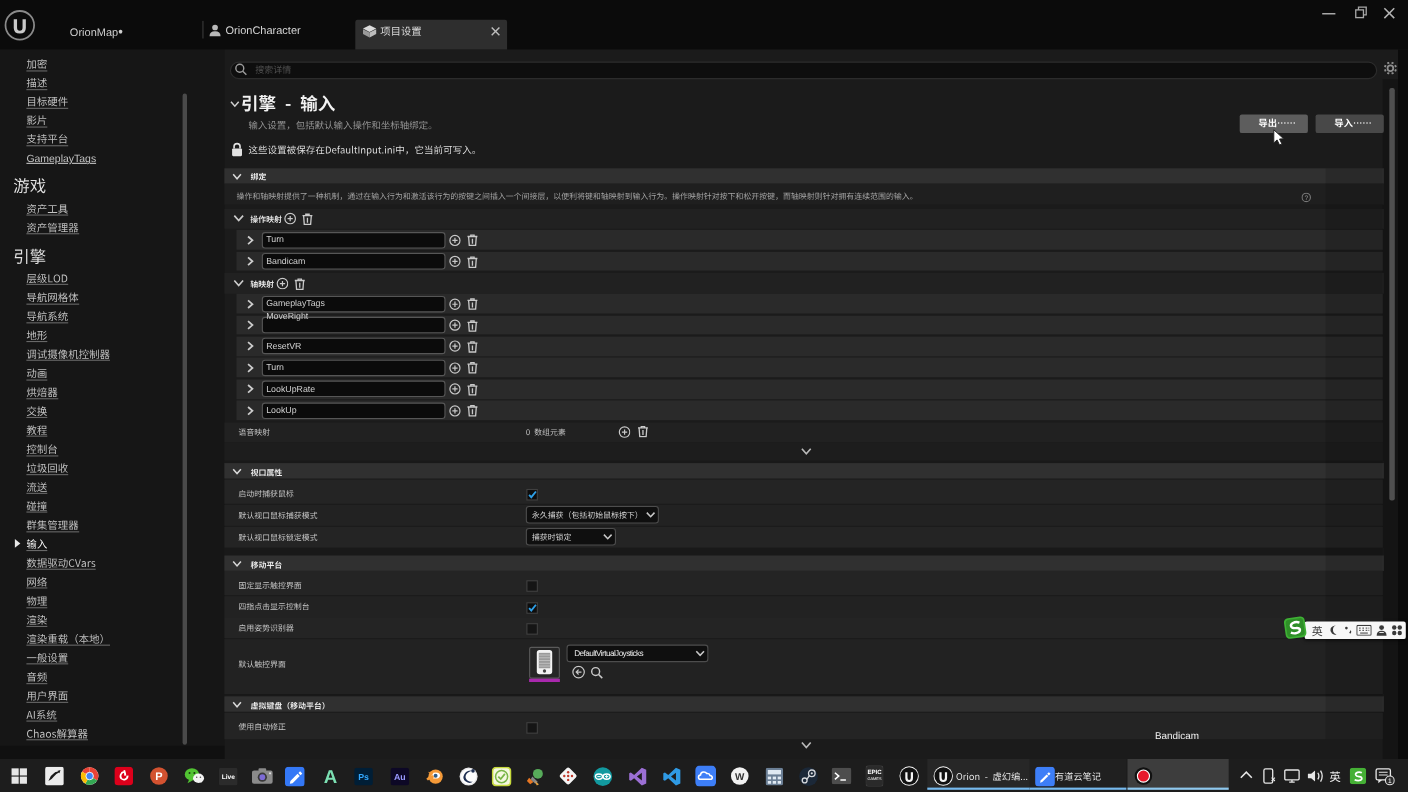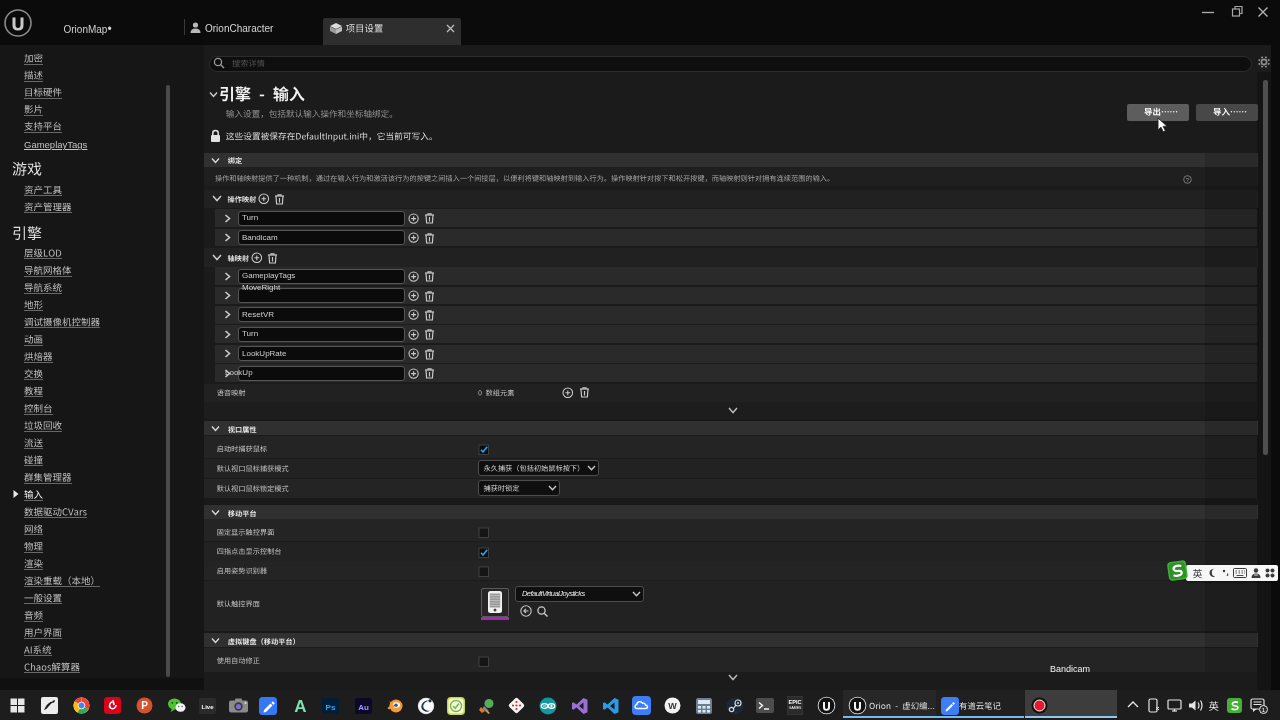--- a/index.html
+++ b/index.html
@@ -265,21 +265,21 @@
       <path d="M4 3 V1.8 H7 V3"></path>
       <path d="M2 3 L2.6 11 H8.4 L9 3"></path>
       <path d="M5.5 5 V9.5"></path>
     </g>
   </svg>
 <div style="left:215px;top:364.2px;width:1042px;height:17.8px;background:#2a2a2a;"></div>
 <svg style="position:absolute;left:224px;top:368.6px;" width="7" height="9" viewBox="0 0 7 9">
     <path d="M1.5 1 L5.5 4.5 L1.5 8" stroke="#cccccc" stroke-width="1.6" fill="none"></path>
   </svg>
 <div style="left:237.5px;top:365.5px;width:167px;height:15px;background:#0b0b0b;border:1px solid #565656;box-sizing:border-box;border-radius:3px;"></div>
-<div style="left:225px;top:368.2px;font-size:8px;color:#d0d0d0;font-weight:normal;line-height:10px;white-space:pre;">LookUp</div>
+<div style="left:242px;top:368.2px;font-size:8px;color:#d0d0d0;font-weight:normal;line-height:10px;white-space:pre;">LookUp</div>
 <svg style="position:absolute;left:407.9px;top:367.5px;" width="11.2" height="11.2" viewBox="0 0 11.2 11.2">
     <circle cx="5.6" cy="5.6" r="4.6" fill="none" stroke="#c9c9c9" stroke-width="1.1"></circle>
     <path d="M3.2 5.6 H8 M5.6 3.2 V8" stroke="#c9c9c9" stroke-width="1.1"></path>
   </svg>
 <svg style="position:absolute;left:424px;top:367.1px;" width="11" height="12" viewBox="0 0 11 12">
     <g stroke="#c9c9c9" fill="none" stroke-width="1.2">
       <path d="M1 3 H10"></path>
       <path d="M4 3 V1.8 H7 V3"></path>
       <path d="M2 3 L2.6 11 H8.4 L9 3"></path>
       <path d="M5.5 5 V9.5"></path>
@@ -346,21 +346,21 @@
     <rect x="1" y="1" width="14" height="22" rx="2.5" fill="#f2f2f2"></rect>
     <rect x="2.8" y="3.5" width="10.4" height="14" fill="#9a9a9a"></rect>
     <path d="M2.8 5.5 H13.2 M2.8 8 H13.2 M2.8 10.5 H13.2 M2.8 13 H13.2 M2.8 15.5 H13.2" stroke="#c4c4c4" stroke-width="0.8"></path>
     <circle cx="8" cy="20" r="1.5" fill="#444"></circle>
   </svg>
 <div style="left:480.5px;top:616.5px;width:28px;height:3px;background:#a928ad;"></div>
 <div style="left:514.5px;top:586px;width:129.5px;height:15.5px;background:#0f0f0f;border:1px solid #4d4d4d;box-sizing:border-box;border-radius:3px;"></div>
 <svg style="position:absolute;left:631.5px;top:590.95px;" width="9" height="6.5" viewBox="0 0 9 6.5">
     <path d="M1 1 L4.5 4.7 L8 1" stroke="#c8c8c8" stroke-width="1.4" fill="none"></path>
   </svg>
-<div style="left:522px;top:588.5px;font-size:7.5px;color:#e8e8e8;font-weight:normal;line-height:9.5px;white-space:pre;letter-spacing:-0.55px;font-style:italic;">DefaultVirtualJoysticks</div>
+<div style="left:522px;top:588.5px;font-size:7.5px;color:#e8e8e8;font-weight:normal;line-height:9.5px;white-space:pre;letter-spacing:-0.55px;">DefaultVirtualJoysticks</div>
 <svg style="position:absolute;left:519.5px;top:604.5px;" width="13" height="13" viewBox="0 0 13 13">
     <circle cx="6" cy="6" r="5.2" fill="none" stroke="#c9c9c9" stroke-width="1.1"></circle>
     <path d="M8.6 6 H4.2 M6 3.8 L3.8 6 L6 8.2" stroke="#c9c9c9" stroke-width="1.1" fill="none"></path>
   </svg>
 <svg style="position:absolute;left:536px;top:604.5px;" width="13" height="13" viewBox="0 0 13 13">
     <circle cx="5.5" cy="5.5" r="3.6" fill="none" stroke="#c9c9c9" stroke-width="1.3"></circle>
     <path d="M8.2 8.2 L11.5 11.5" stroke="#c9c9c9" stroke-width="1.4"></path>
   </svg>
 <div style="left:204px;top:630.5px;width:1054px;height:2.5px;background:#191919;"></div>
 <div style="left:204px;top:633px;width:1054px;height:14px;background:#303030;"></div>

